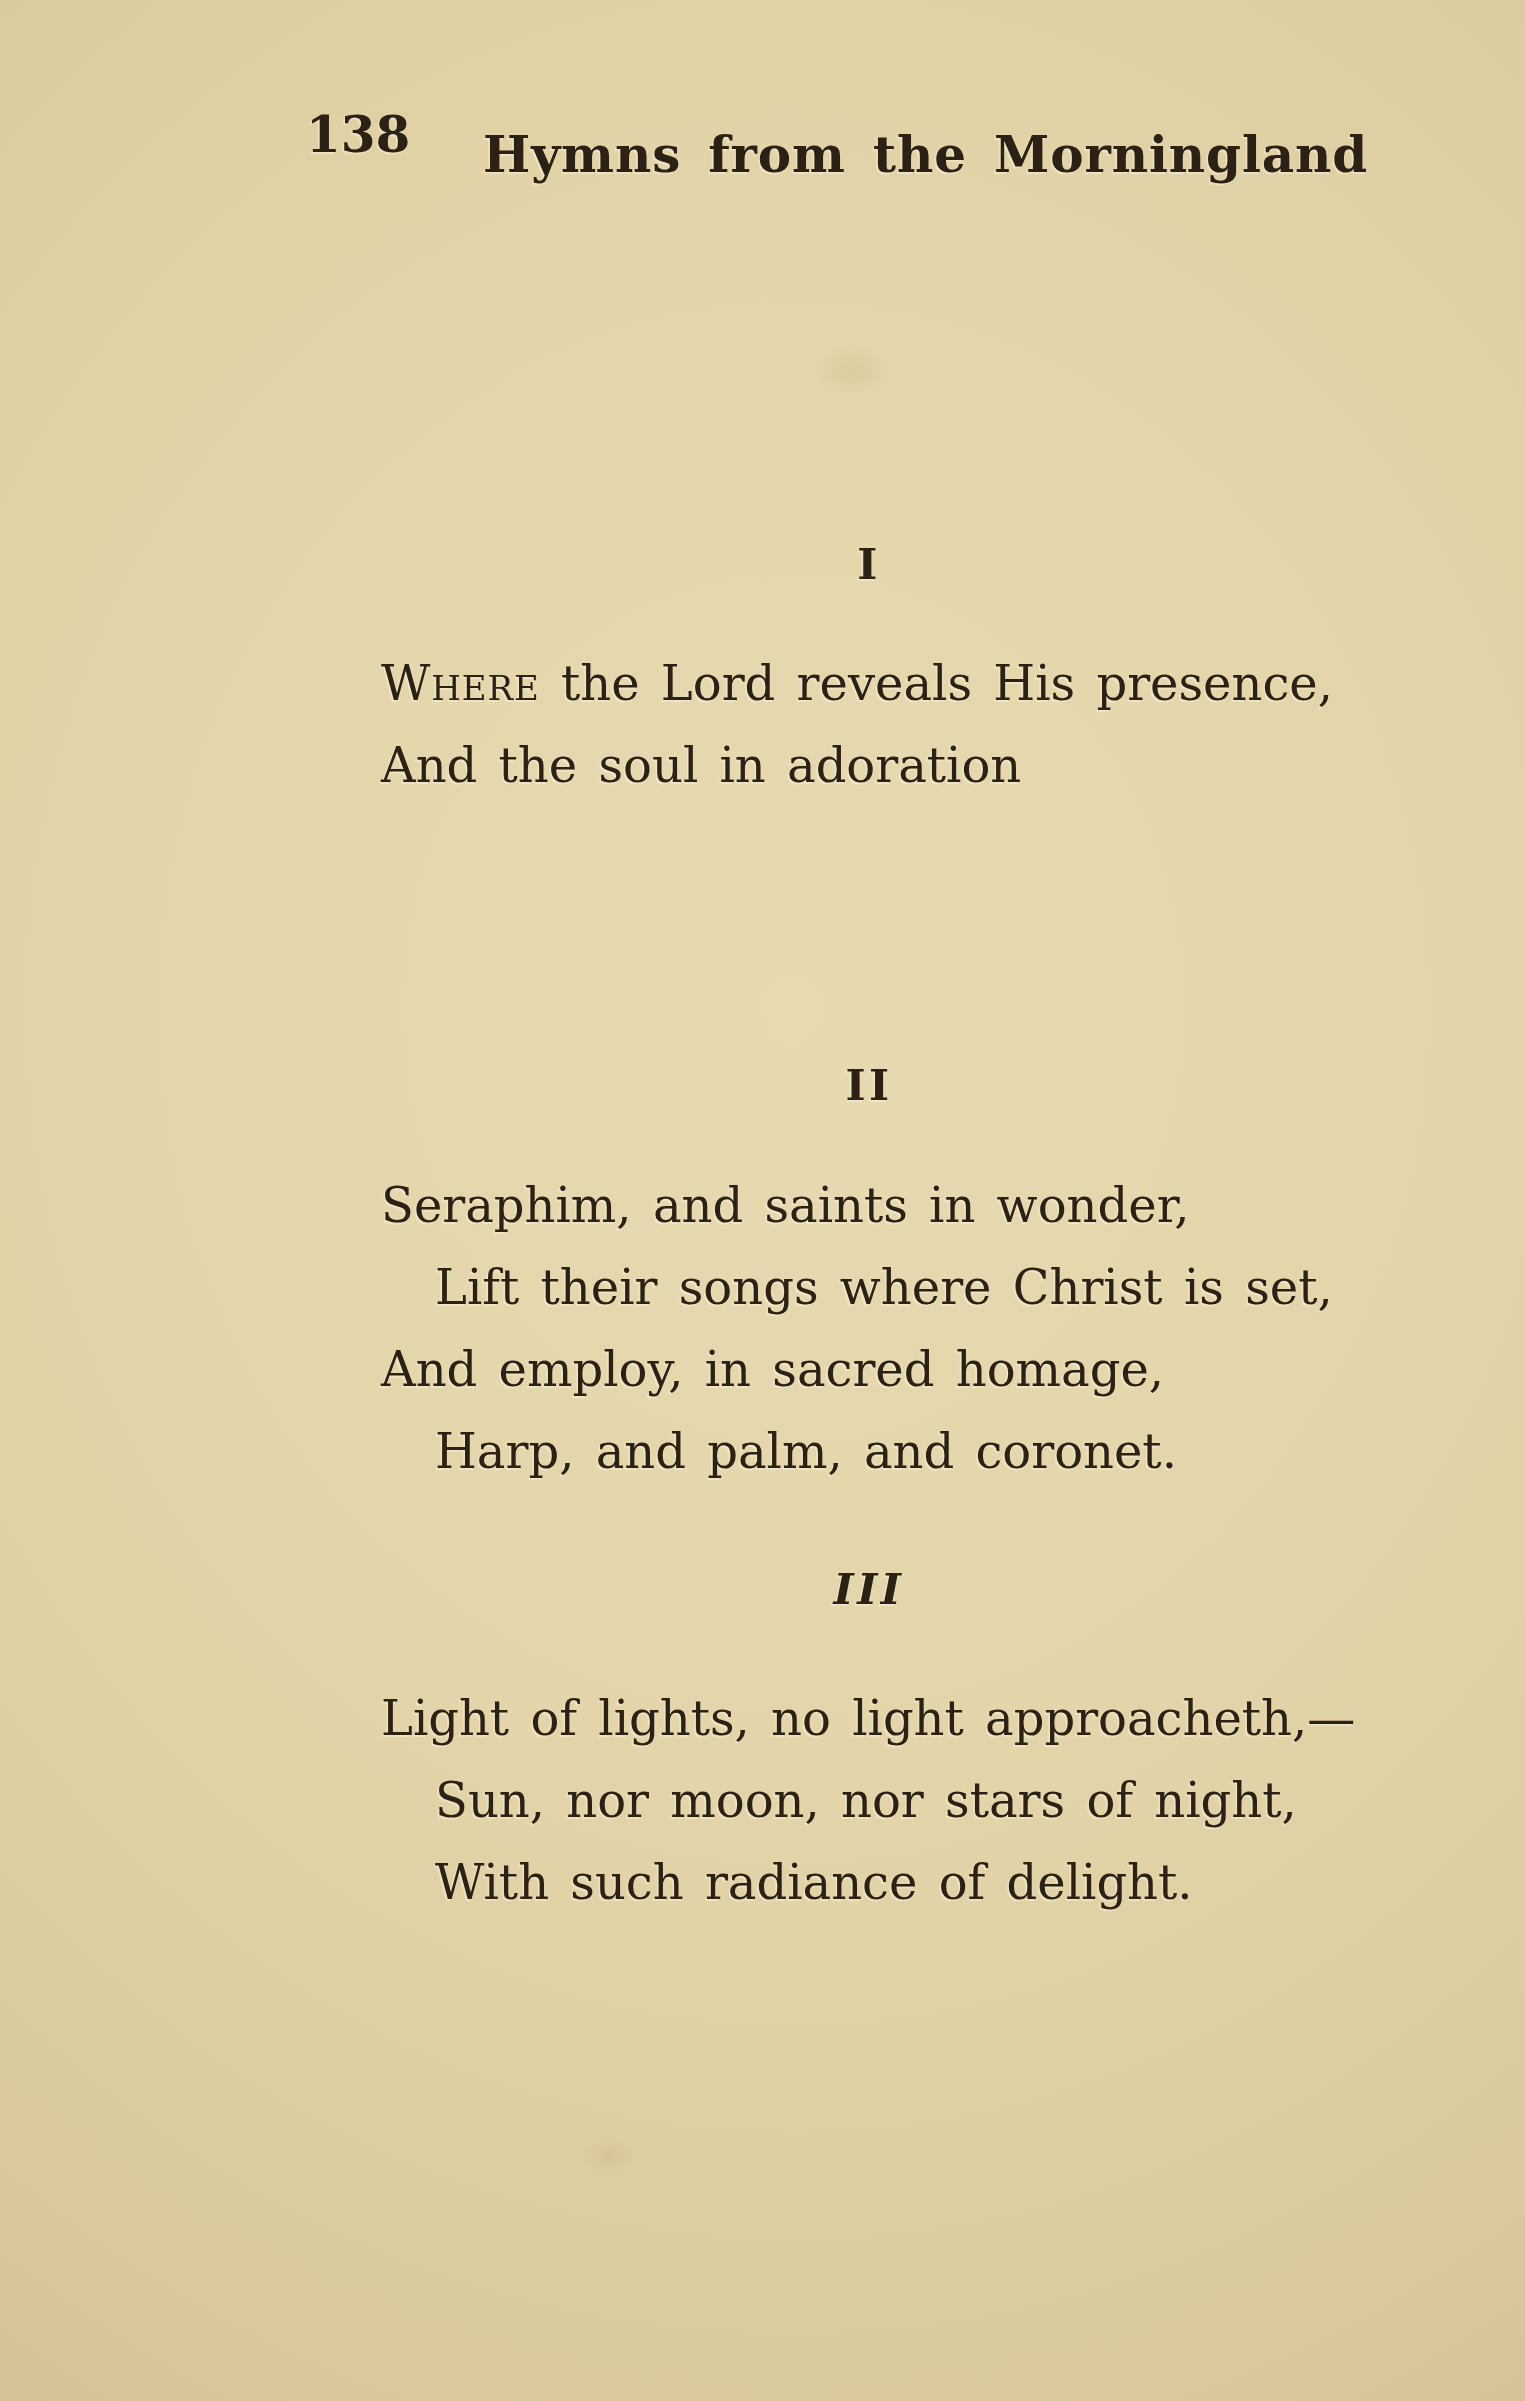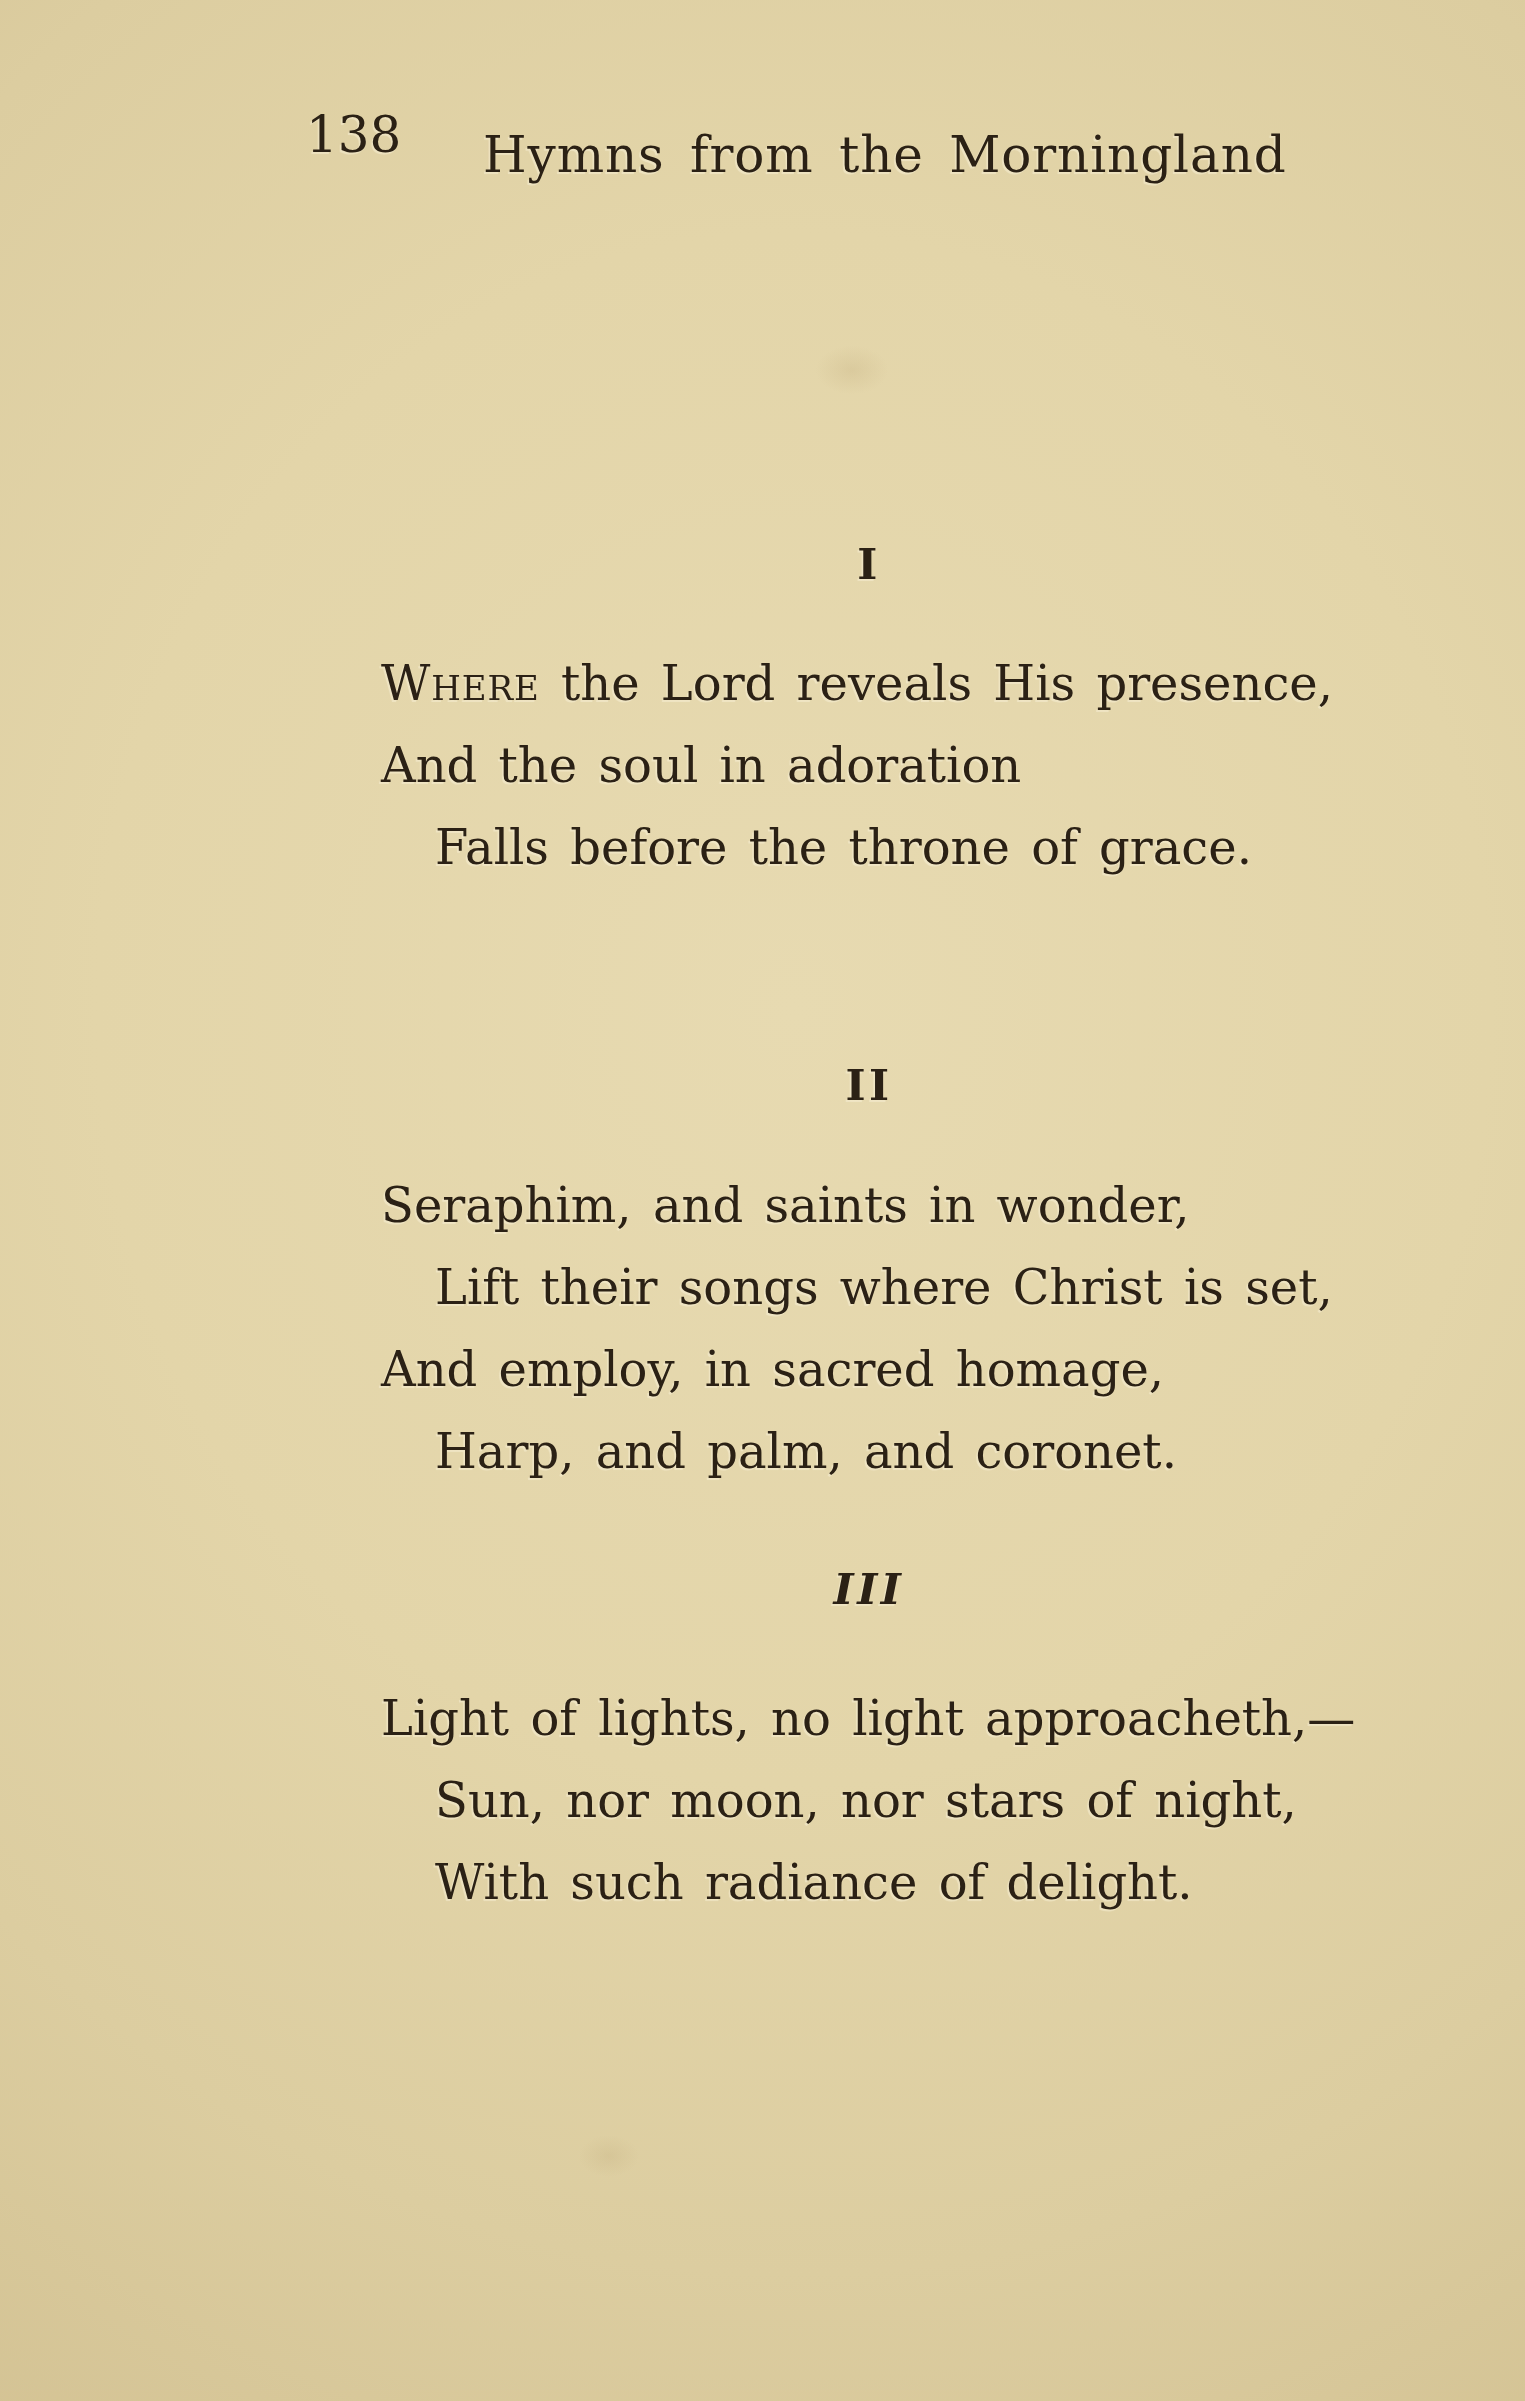--- a/index.html
+++ b/index.html
@@ -26,21 +26,21 @@
     text-shadow: -1.7px 1.7px 0.9px rgba(252,246,224,0.45);
   }
   
   .running-head {
     position: absolute;
     top: 110px;
     left: 0;
     width: 100%;
     height: 61px;
     font-size: 50px;
-    font-weight: normal;
+    font-weight: bold;
     line-height: 1;
     text-align: center;
   }
   .page-number {
     position: absolute;
     left: 306px;
     top: 0;
   }
   .running-title {
     position: absolute;
@@ -103,21 +103,20 @@
     <span class="page-number">138</span>
     <span class="running-title">Hymns from the Morningland</span>
   </header>
 
   <main class="poem">
 
     <div class="numeral" id="numeral-1">I</div>
     <div class="stanza" id="stanza-1">
         <p class="line"><span class="smallcaps">Where</span><span> the Lord reveals His presence,</span></p>
         <p class="line">And the soul in adoration</p>
-        <p class="line indent">Falls before the throne of grace.</p>
       </div>
 
     <div class="numeral" id="numeral-2">II</div>
     <div class="stanza" id="stanza-2">
         <p class="line">Seraphim, and saints in wonder,</p>
         <p class="line indent">Lift their songs where Christ is set,</p>
         <p class="line">And employ, in sacred homage,</p>
         <p class="line indent">Harp, and palm, and coronet.</p>
       </div>
 

